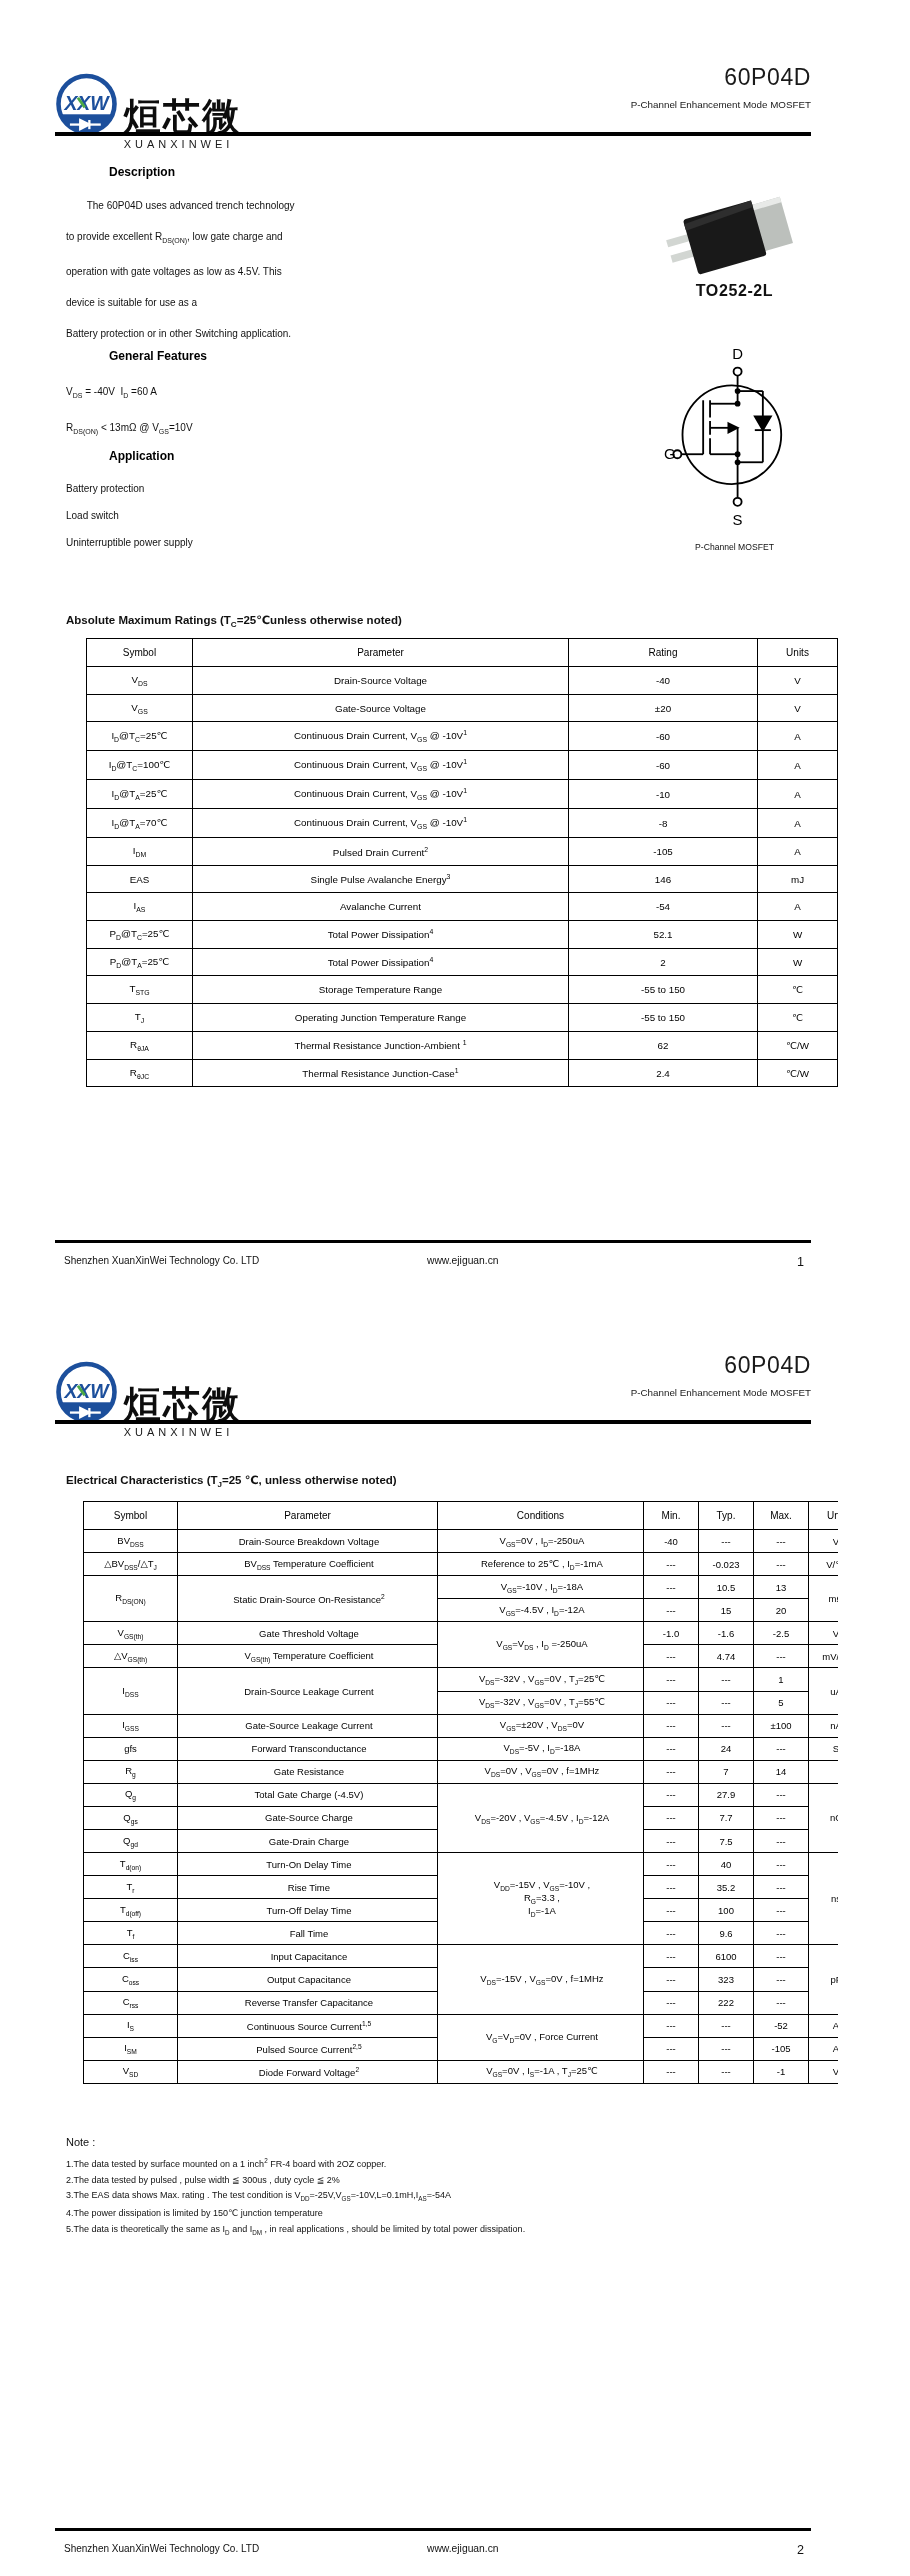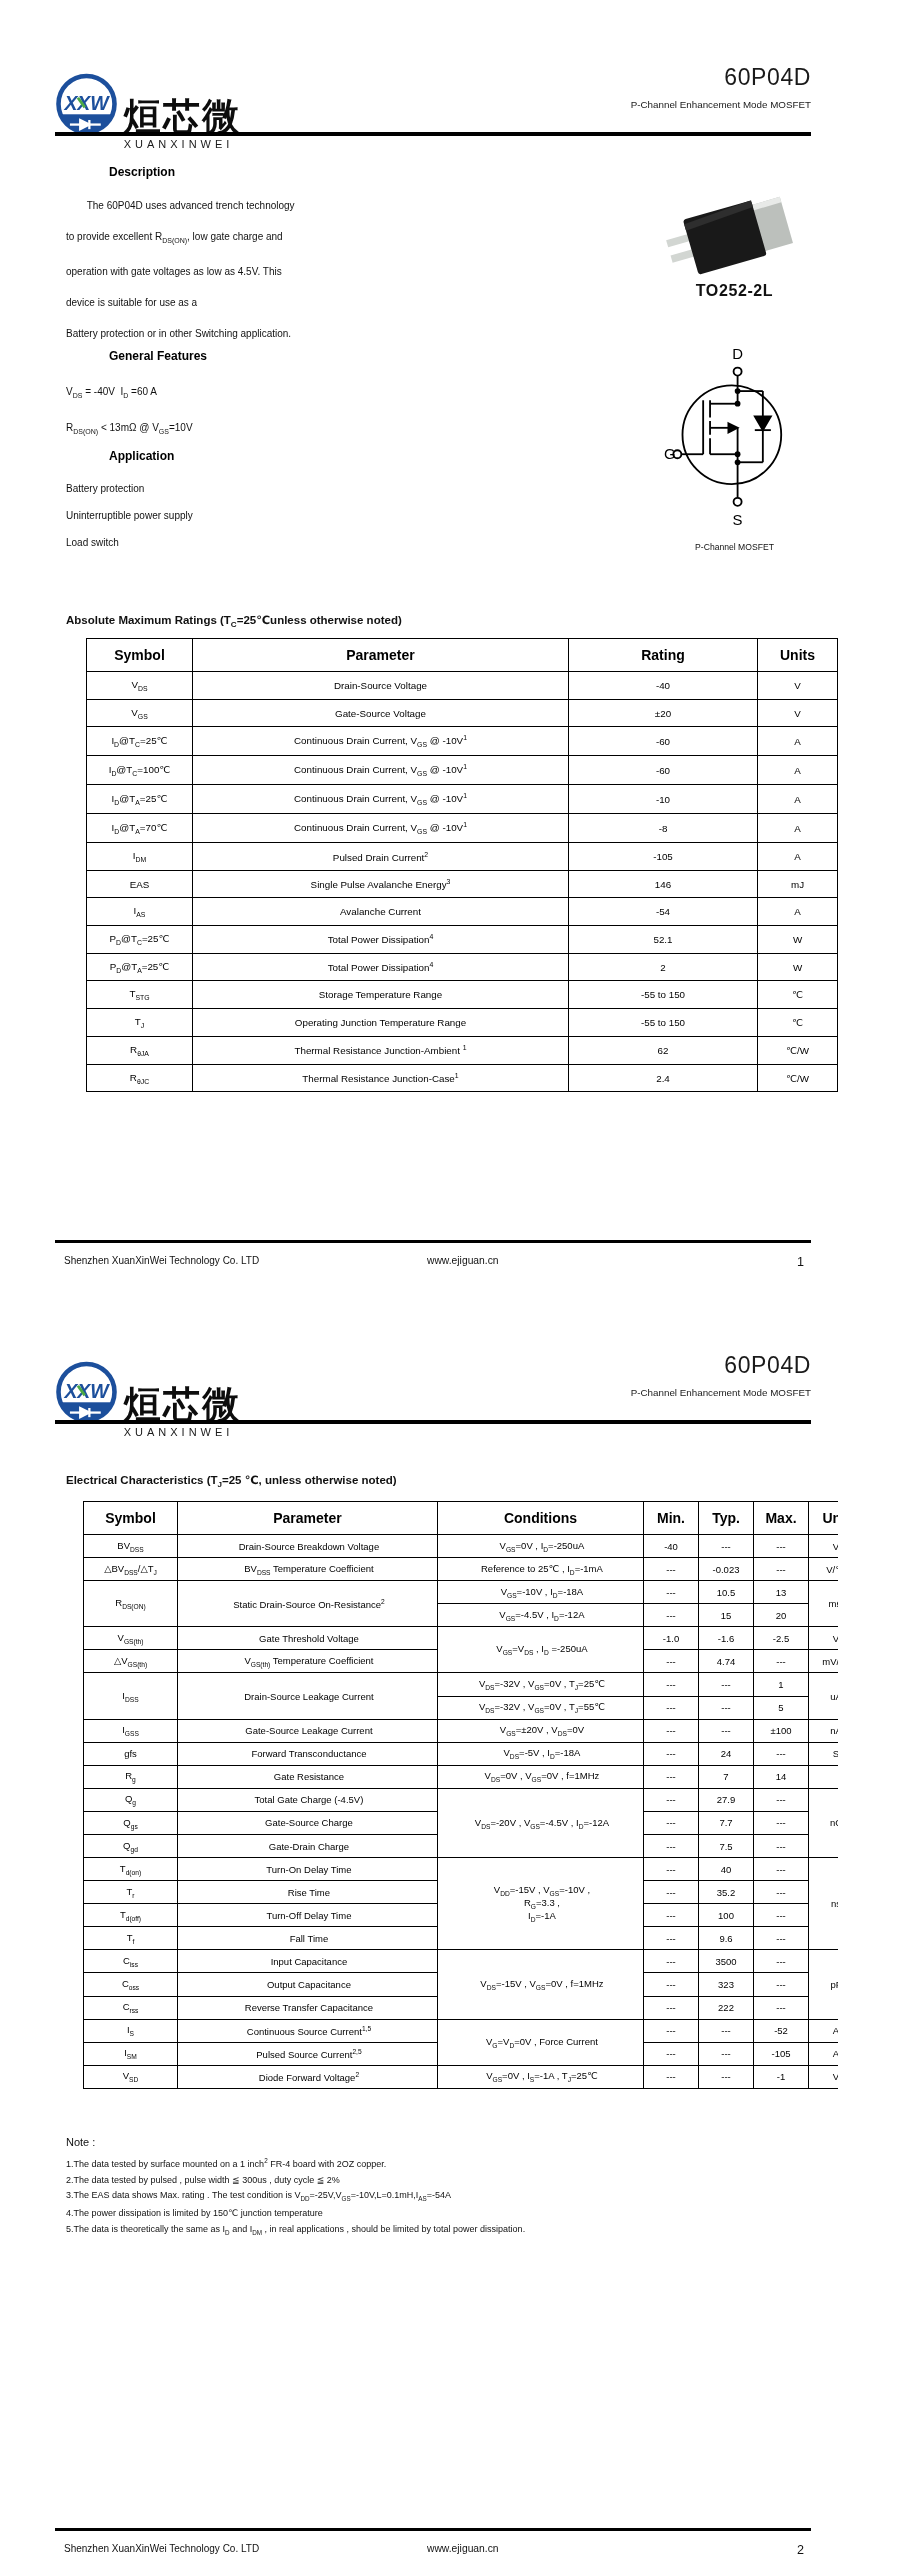--- a/index.html
+++ b/index.html
@@ -36,21 +36,21 @@
   
   .pkg-img{position:absolute;left:657px;top:196px;width:155px;height:80px;}
   .pkg-label{position:absolute;left:660px;top:282px;width:149px;text-align:center;font-size:16px;font-weight:bold;letter-spacing:0.6px;}
   .mos-sym{position:absolute;left:664px;top:336px;width:138px;height:198px;}
   .sym-caption{position:absolute;left:654px;top:542px;width:161px;text-align:center;font-size:8.6px;}
 
   
   table.sheet{border-collapse:collapse;table-layout:fixed;background:#fff;}
   table.sheet th,table.sheet td{border:1.1px solid #000;text-align:center;vertical-align:middle;color:#000;}
   table.sheet{border:1.7px solid #000;}
-  table.sheet th{font-size:14px;font-weight:bold;padding:8px 5px;}
+  table.sheet th{font-size:10px;font-weight:normal;padding:8px 5px;}
   .abs-tbl{position:absolute;left:86px;top:638px;width:752px;}
   .abs-tbl td{font-size:9.8px;padding:6.9px 3.4px;}
   .elec-tbl{position:absolute;left:83px;top:213px;width:778px;}
   .elec-tbl th{padding:6.9px 1.7px;}
   .elec-tbl td{font-size:9.5px;padding:4.6px 2.3px;}
   td.tl{text-align:left;padding-left:5.2px;}
   td.vb{vertical-align:bottom;padding-bottom:4.6px;}
   sub{font-size:70%;}
   sup{font-size:70%;}
 
@@ -107,22 +107,22 @@
 
   <div class="sec-title" style="left:66px;top:349px;">General Features</div>
   <div class="feat-lines">
       <div class="tline">V<sub>DS</sub> = -40V&nbsp; I<sub>D</sub> =60 A</div>
       <div class="tline">R<sub>DS(ON)</sub> &lt; 13mΩ @ V<sub>GS</sub>=10V</div>
     </div>
 
   <div class="sec-title" style="left:66px;top:449px;">Application</div>
   <div class="app-lines">
       <div class="tline">Battery protection</div>
+      <div class="tline">Load switch</div>
       <div class="tline">Uninterruptible power supply</div>
-      <div class="tline">Load switch</div>
     </div>
 
   <svg class="pkg-img" viewBox="0 0 270 140">
     <g transform="rotate(-16 135 70)">
       <rect x="168" y="26" width="62" height="84" fill="#bcc0bc"></rect>
       <rect x="168" y="26" width="62" height="10" fill="#e8eae8"></rect>
       <rect x="18" y="44" width="46" height="13" fill="#d2d6d2"></rect>
       <rect x="18" y="72" width="46" height="13" fill="#d2d6d2"></rect>
       <rect x="56" y="18" width="124" height="100" rx="5" fill="#191919"></rect>
       <polygon points="56,26 180,18 180,30 56,38" fill="#2e2e2e"></polygon>
@@ -478,21 +478,21 @@
           <td class="tl">Fall Time</td>
           <td>---</td>
           <td>9.6</td>
           <td>---</td>
         </tr>
         <tr>
           <td>C<sub>iss</sub></td>
           <td class="tl">Input Capacitance</td>
           <td rowspan="3" class="tl">V<sub>DS</sub>=-15V , V<sub>GS</sub>=0V , f=1MHz</td>
           <td>---</td>
-          <td>3500</td>
+          <td>6100</td>
           <td>---</td>
           <td rowspan="3">pF</td>
         </tr>
         <tr>
           <td>C<sub>oss</sub></td>
           <td class="tl">Output Capacitance</td>
           <td>---</td>
           <td>323</td>
           <td>---</td>
         </tr>

